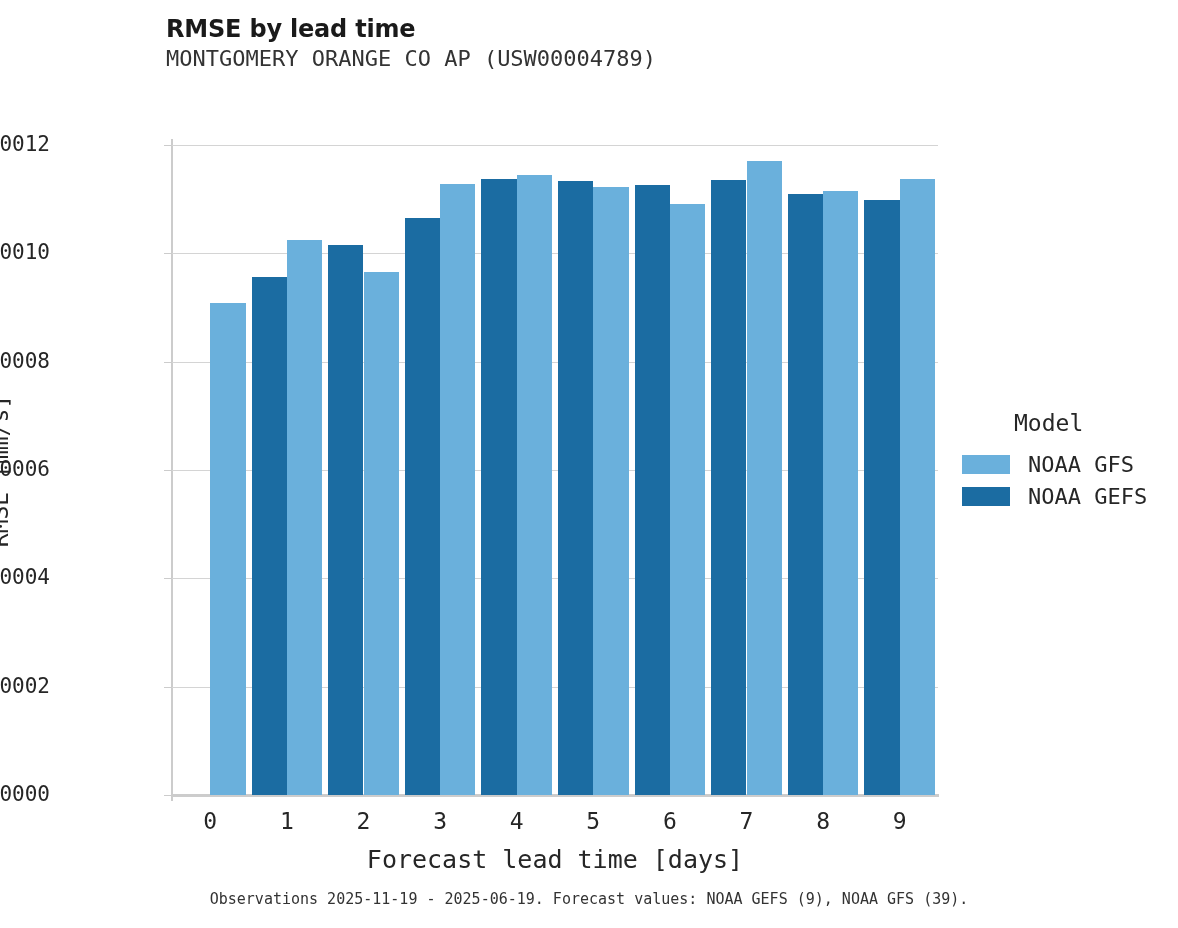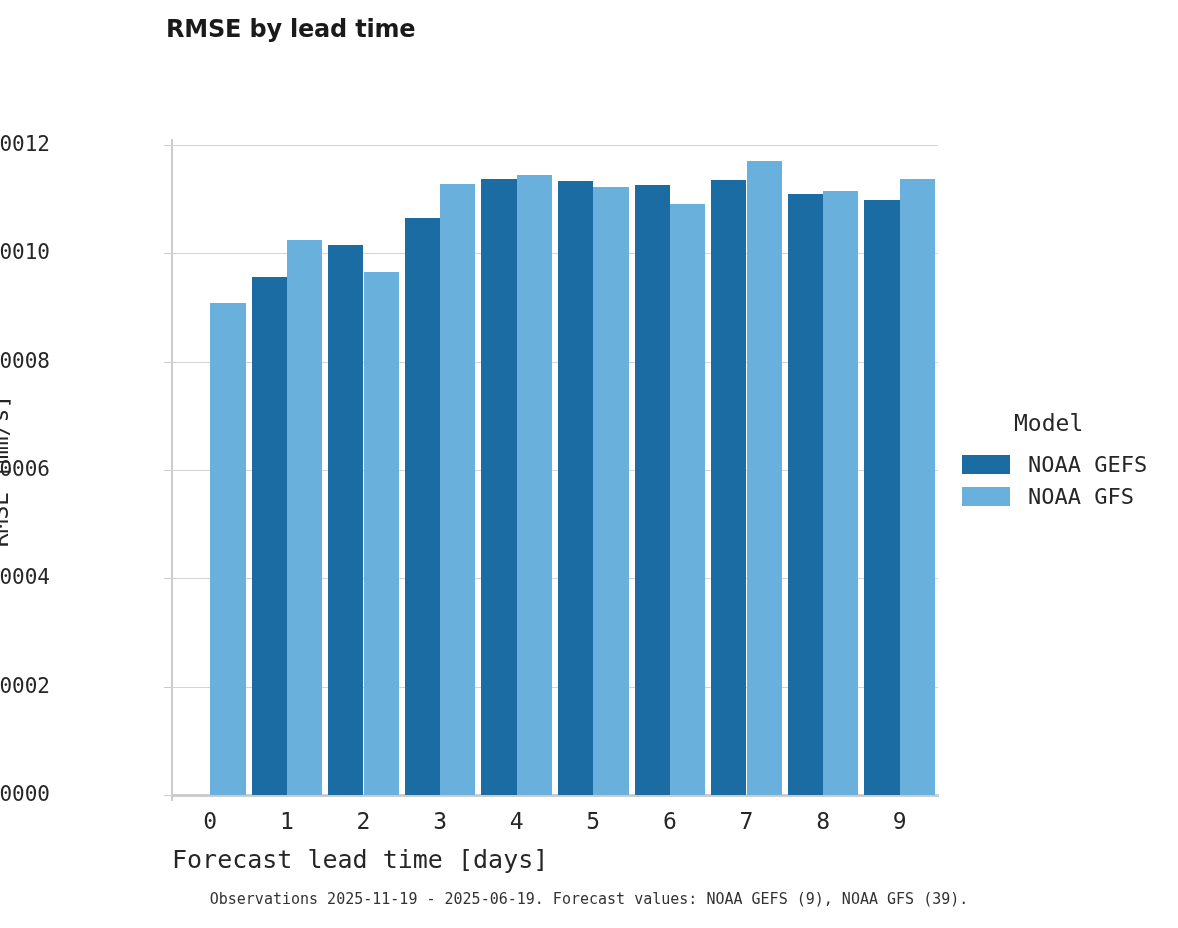--- a/index.html
+++ b/index.html
@@ -140,21 +140,21 @@
     margin-left: -30px;
     text-align: center;
     font-size: 23px;
     color: #262626;
   }
   .xlabel {
     position: absolute;
     left: 172px;
     top: 845px;
     width: 766px;
-    text-align: left;
+    text-align: center;
     font-size: 25px;
     color: #262626;
     white-space: pre;
   }
 
   
   .legend {
     position: absolute;
     left: 962px;
     top: 408px;
@@ -196,20 +196,21 @@
     white-space: pre;
   }
 </style>
 </head>
 <body>
 
 <div id="root">
 
   <div class="title-block">
     <div class="chart-title">RMSE by lead time</div>
+    <div class="chart-subtitle">MONTGOMERY ORANGE CO AP (USW00004789)</div>
   </div>
 
   <div class="axis-spine-y"></div>
   <div class="axis-spine-x"></div>
 
   <div class="plot-area" id="grid-layer">
       <div class="grid-line" style="top: 541.667px;"></div>
       <div class="grid-line" style="top: 433.333px;"></div>
       <div class="grid-line" style="top: 325px;"></div>
       <div class="grid-line" style="top: 216.667px;"></div>
@@ -274,26 +275,26 @@
       <div class="xtick" style="left: 746.5px;">7</div>
       <div class="xtick" style="left: 823.1px;">8</div>
       <div class="xtick" style="left: 899.7px;">9</div>
     </div>
   <div class="xlabel">Forecast lead time [days]</div>
 
   <div class="legend">
     <div class="legend-title">Model</div>
     <div id="legend-rows">
         <div class="legend-row">
+          <div class="legend-swatch" style="background: rgb(106, 176, 220);"></div>
+          <div class="legend-label">NOAA GFS</div>
+        </div>
+        <div class="legend-row">
           <div class="legend-swatch" style="background: rgb(27, 108, 162);"></div>
           <div class="legend-label">NOAA GEFS</div>
-        </div>
-        <div class="legend-row">
-          <div class="legend-swatch" style="background: rgb(106, 176, 220);"></div>
-          <div class="legend-label">NOAA GFS</div>
         </div>
       </div>
   </div>
 
   <div class="footer">Observations 2025-11-19 - 2025-06-19. Forecast values: NOAA GEFS (9), NOAA GFS (39).</div>
 
 <div class="ytick-mark" style="position: absolute; left: 164px; top: 795px; width: 8px; height: 1px; background: rgb(204, 204, 204);"></div>
     <div class="ytick-mark" style="position: absolute; left: 164px; top: 686.667px; width: 8px; height: 1px; background: rgb(204, 204, 204);"></div>
     <div class="ytick-mark" style="position: absolute; left: 164px; top: 578.333px; width: 8px; height: 1px; background: rgb(204, 204, 204);"></div>
     <div class="ytick-mark" style="position: absolute; left: 164px; top: 470px; width: 8px; height: 1px; background: rgb(204, 204, 204);"></div>

